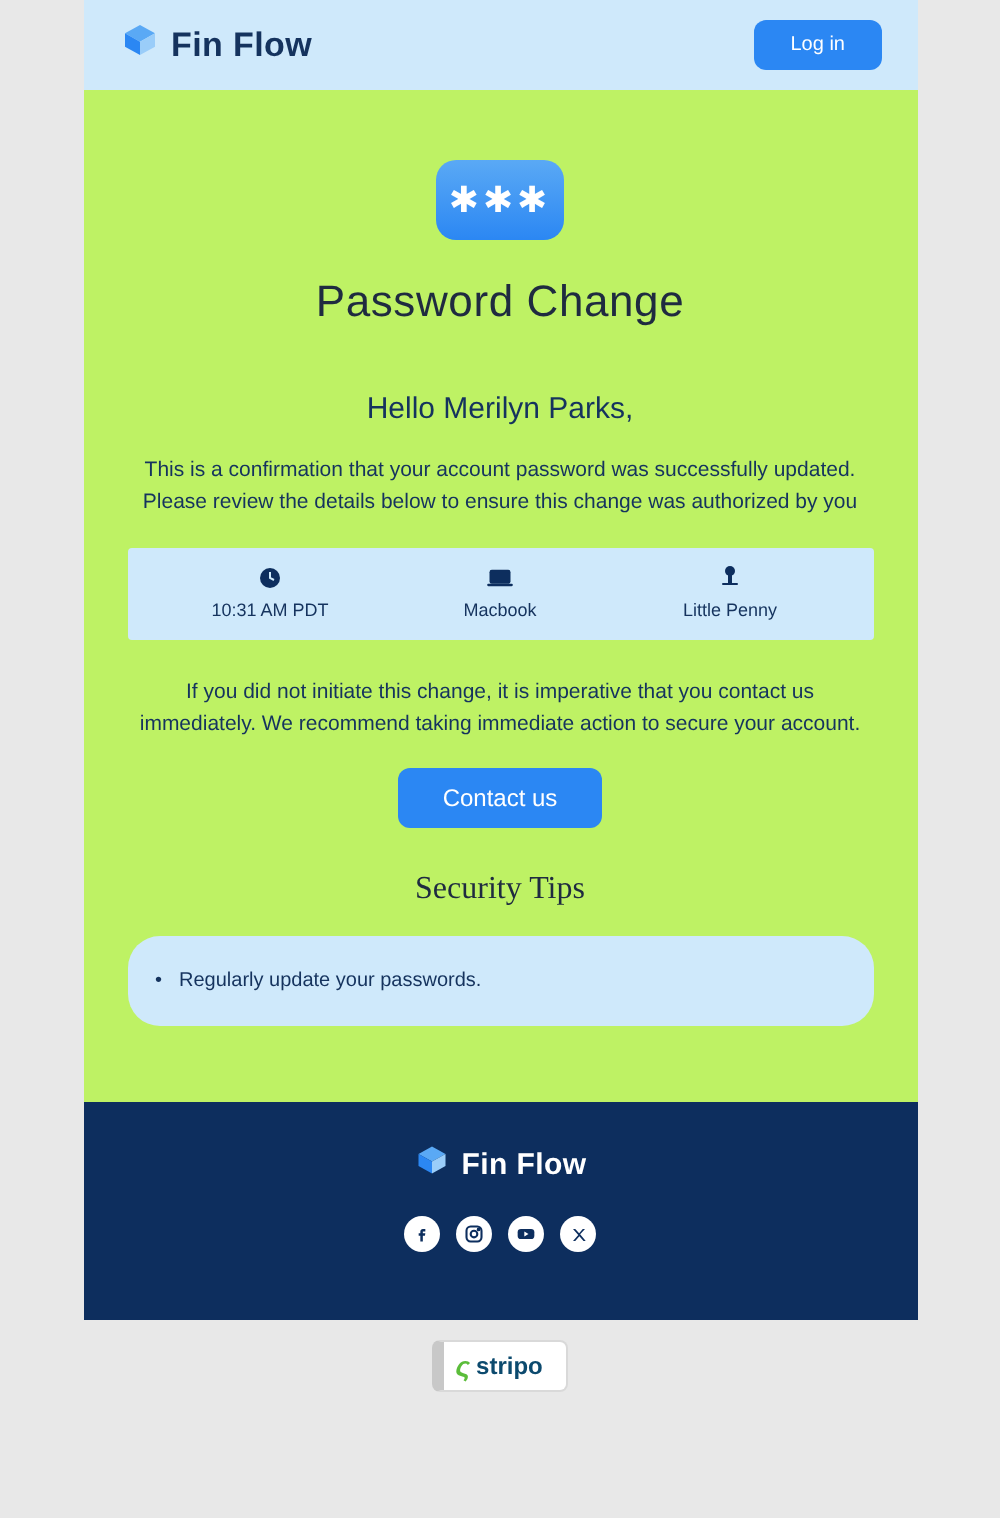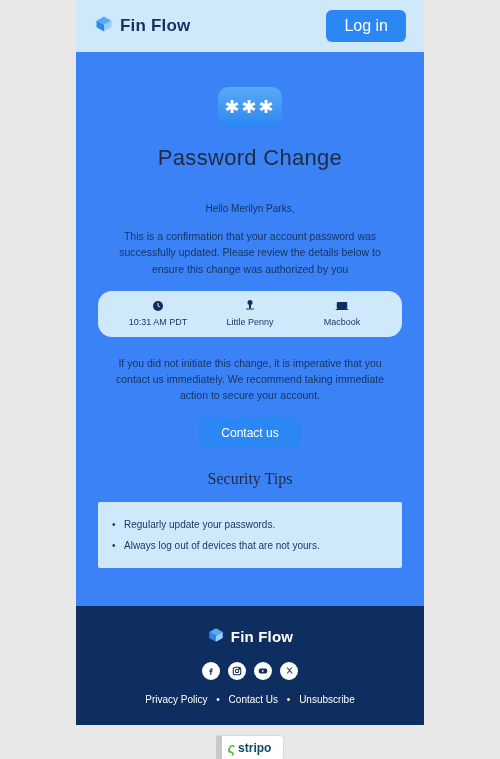--- a/index.html
+++ b/index.html
@@ -4,23 +4,23 @@
 <style>
   * { margin: 0; padding: 0; box-sizing: border-box; }
   body {
     font-family: -apple-system, BlinkMacSystemFont, "Segoe UI", Arial, sans-serif;
     background: #e8e8e8;
     width: 500px;
     height: 759px;
     overflow: hidden;
   }
   .email-wrap {
-    width: 348px;
+    width: 417px;
     margin: 0 auto;
-    background: #3b82f6;
+    background: #bef264;
   }
   .header {
     background: #cfe9fb;
     display: flex;
     align-items: center;
     justify-content: space-between;
     padding: 10px 18px;
   }
   .brand {
     display: flex;
@@ -32,21 +32,21 @@
     font-weight: 600;
     color: #15335e;
     letter-spacing: 0.2px;
   }
   .login-btn {
     background: #2b87f3;
     color: #fff;
     border: none;
     padding: 7px 18px;
     border-radius: 6px;
-    font-size: 16px;
+    font-size: 10px;
     cursor: pointer;
   }
   .main {
     padding: 25px 22px 20px;
     text-align: center;
   }
   .hero-icon {
     display: inline-flex;
     align-items: center;
     justify-content: center;
@@ -63,34 +63,34 @@
     line-height: 1;
   }
   .title {
     font-size: 22px;
     font-weight: 400;
     color: #1f2b40;
     margin-bottom: 32px;
     letter-spacing: 0.3px;
   }
   .greeting {
-    font-size: 10px;
+    font-size: 15px;
     color: #15335e;
     margin-bottom: 14px;
   }
   .body-text {
     font-size: 10.5px;
     color: #15335e;
     line-height: 1.55;
     margin-bottom: 14px;
     padding: 0 4px;
   }
   .details-bar {
     background: #cfe9fb;
-    border-radius: 14px;
+    border-radius: 2px;
     display: flex;
     justify-content: space-between;
     padding: 8px 14px 10px;
     margin-bottom: 18px;
   }
   .detail {
     display: flex;
     flex-direction: column;
     align-items: center;
     gap: 4px;
@@ -119,21 +119,21 @@
   }
   .tips-title {
     font-size: 16px;
     font-weight: 400;
     color: #1f2b40;
     margin-bottom: 14px;
     font-family: Liberation Serif, serif;
   }
   .tips-box {
     background: #cfe9fb;
-    border-radius: 2px;
+    border-radius: 16px;
     text-align: left;
     padding: 12px 16px 12px 12px;
     margin-bottom: 18px;
   }
   .tips-box ul {
     list-style: none;
   }
   .tips-box li {
     font-size: 10px;
     color: #15335e;
@@ -246,47 +246,46 @@
         <span class="detail-icon">
           <svg width="12" height="12" viewBox="0 0 24 24" fill="#0d2e5e">
               <circle cx="12" cy="12" r="10"></circle>
               <path d="M12 6v6l4 2" stroke="#cfe9fb" stroke-width="2" fill="none"></path>
             </svg>
         </span>
         <span class="detail-label">10:31 AM PDT</span>
       </div>
       <div class="detail">
         <span class="detail-icon">
+          <svg width="14" height="12" viewBox="0 0 24 20" fill="#0d2e5e">
+              <rect x="3" y="3" width="18" height="12" rx="2"></rect>
+              <rect x="1" y="15" width="22" height="2" rx="1"></rect>
+            </svg>
+        </span>
+        <span class="detail-label">Macbook</span>
+      </div>
+      <div class="detail">
+        <span class="detail-icon">
           <svg width="12" height="14" viewBox="0 0 24 28" fill="#0d2e5e">
               <circle cx="12" cy="7" r="5"></circle>
               <rect x="10" y="11" width="4" height="8"></rect>
               <rect x="4" y="19" width="16" height="2" rx="1"></rect>
             </svg>
         </span>
         <span class="detail-label">Little Penny</span>
       </div>
-      <div class="detail">
-        <span class="detail-icon">
-          <svg width="14" height="12" viewBox="0 0 24 20" fill="#0d2e5e">
-              <rect x="3" y="3" width="18" height="12" rx="2"></rect>
-              <rect x="1" y="15" width="22" height="2" rx="1"></rect>
-            </svg>
-        </span>
-        <span class="detail-label">Macbook</span>
-      </div>
     </div>
 
     <p class="body-text">If you did not initiate this change, it is imperative that you contact us immediately. We recommend taking immediate action to secure your account.</p>
     <button class="contact-btn">Contact us</button>
 
     <h2 class="tips-title">Security Tips</h2>
     <div class="tips-box">
       <ul>
         <li>Regularly update your passwords.</li>
-        <li>Always log out of devices that are not yours.</li>
       </ul>
     </div>
   </div>
 
   <div class="footer">
     <div class="footer-brand">
       <span>
         <svg width="18" height="18" viewBox="0 0 24 24">
           <polygon points="12,3 21,8 12,13 3,8" fill="#5aa9f5"></polygon>
           <polygon points="3,8 12,13 12,21 3,16" fill="#2b87f3"></polygon>
@@ -313,27 +312,20 @@
             <rect x="2" y="6" width="20" height="12" rx="4"></rect>
             <polygon points="10,9 10,15 15,12" fill="#fff"></polygon>
           </svg>
       </a>
       <a class="social">
         <svg width="9" height="9" viewBox="0 0 24 24" fill="#0d2e5e">
             <path d="M4 4l7 8-7 8h3l5.5-6.3L18 20h3l-7.5-9L20 4h-3l-4.8 5.5L7 4H4z"></path>
           </svg>
       </a>
     </div>
-    <div class="footer-links">
-      <a>Privacy Policy</a>
-      <span class="sep">•</span>
-      <a>Contact Us</a>
-      <span class="sep">•</span>
-      <a>Unsubscribe</a>
-    </div>
   </div>
 </div>
 
 <div class="badge-row">
   <div class="stripo-badge">
     <span class="mark">ς</span>
     <span class="txt">stripo</span>
   </div>
 </div>
 

